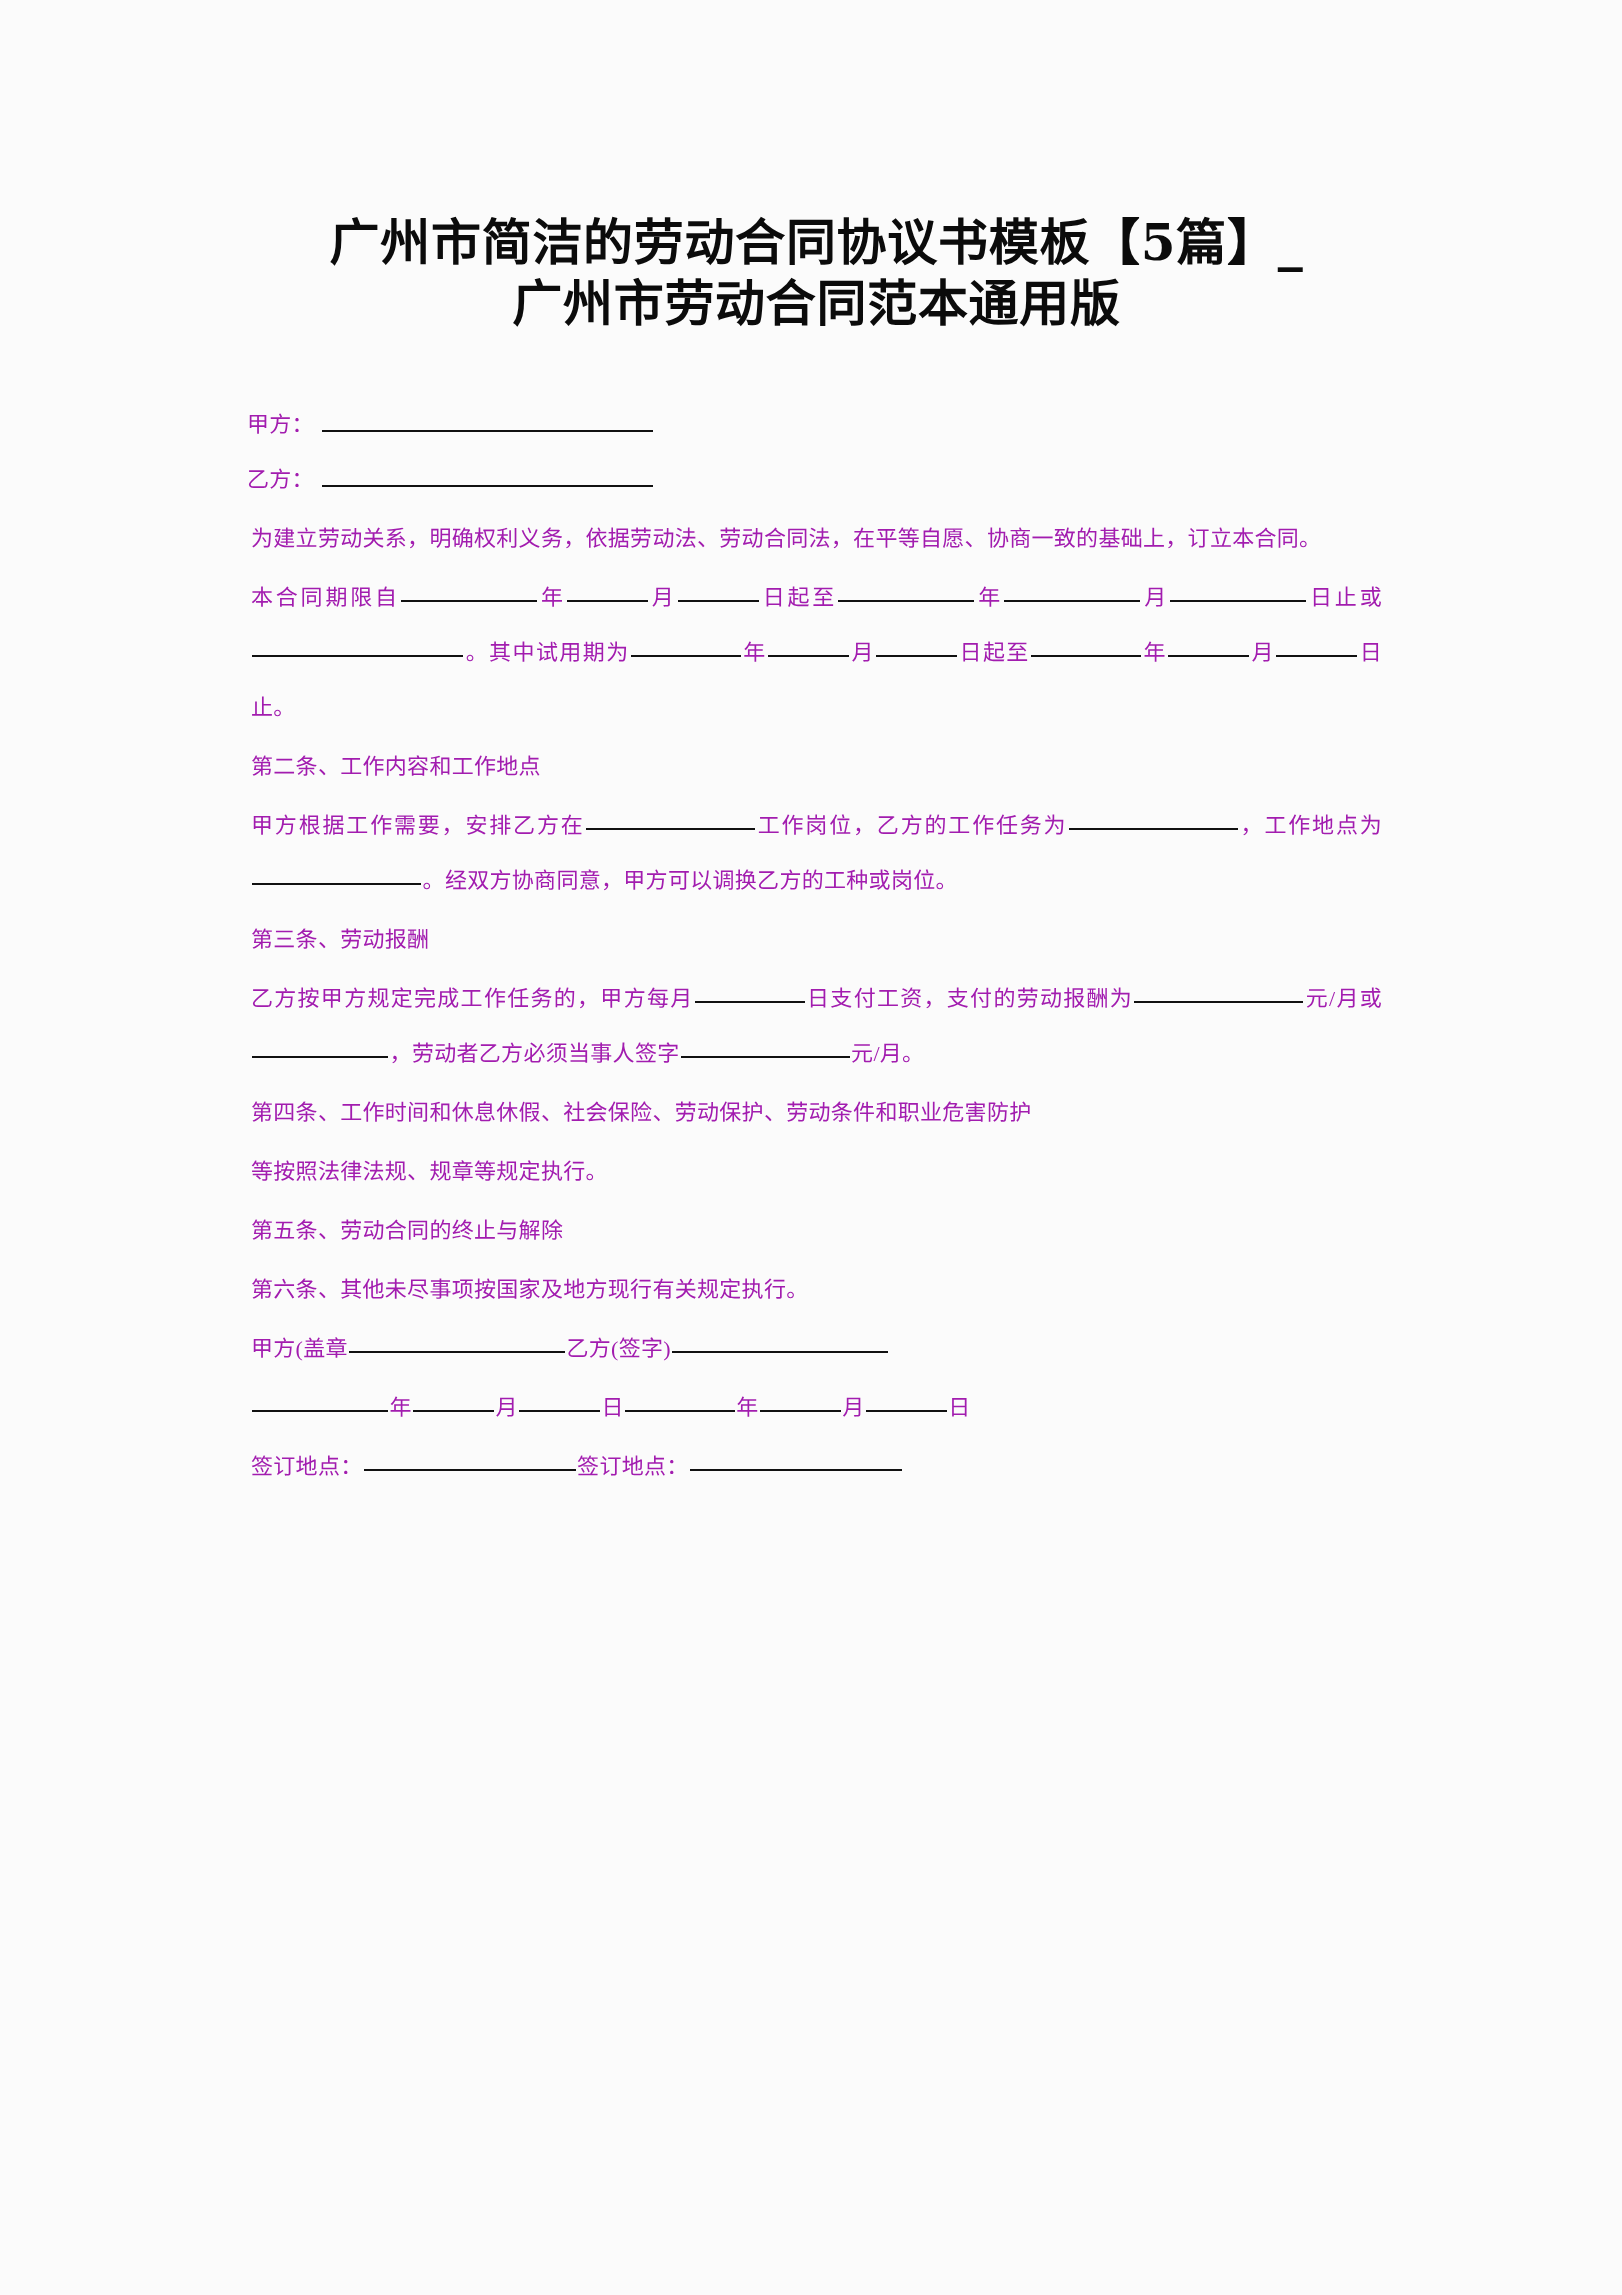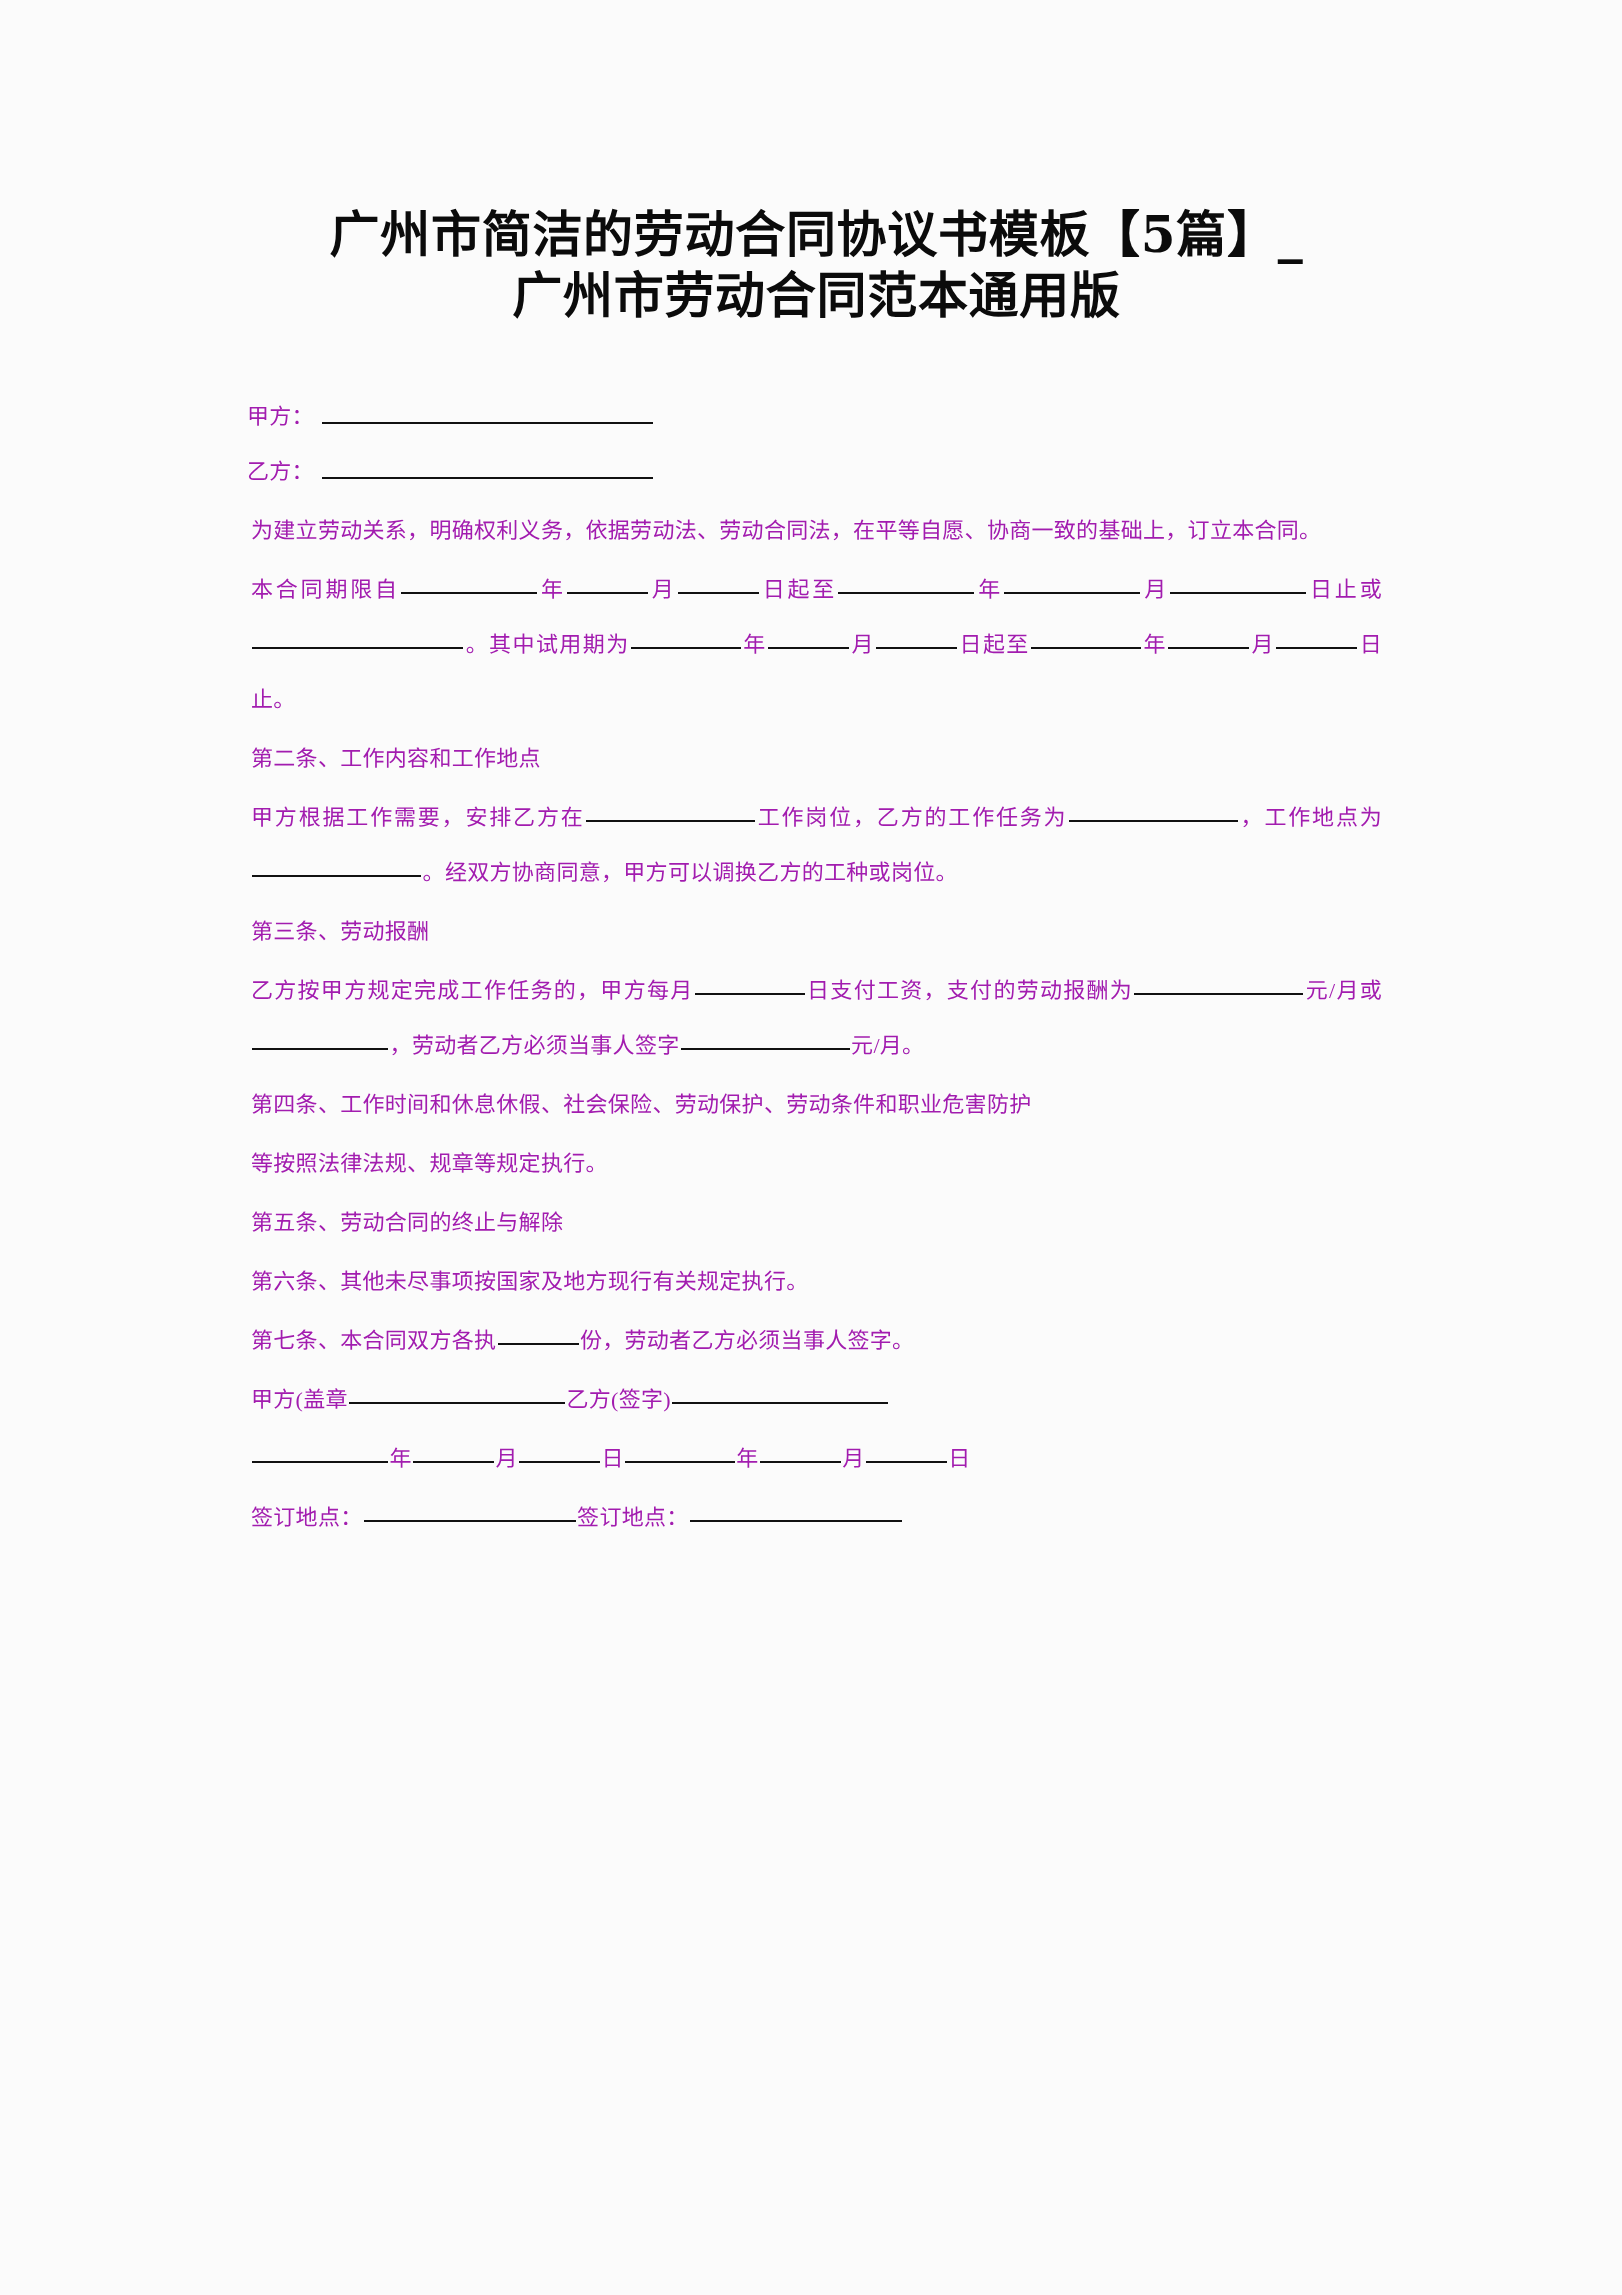--- a/index.html
+++ b/index.html
@@ -14,21 +14,21 @@
     height: 2295px;
     background: #fbfbfb;
     box-sizing: border-box;
     overflow: hidden;
     font-family: "DejaVu Serif", "Liberation Serif", serif;
     color: #111111;
   }
   .content {
     position: absolute;
     left: 247px;
-    top: 204px;
+    top: 212px;
     width: 1139px;
   }
 
   
   .doc-title {
     font-weight: bold;
     font-size: 50px;
     line-height: 1.22;
     letter-spacing: 0.7px;
     text-align: center;
@@ -120,21 +120,20 @@
       <p class="para">第三条、劳动报酬</p>
       <p class="para"><span>乙方按甲方规定完成工作任务的，甲方每月</span><span class="blank b-md"></span><span>日支付工资，支付的劳动报酬为</span><span class="blank b-xl"></span><span>元/月或</span><span class="blank b-lg"></span><span>，劳动者乙方必须当事人签字</span><span class="blank b-xl"></span><span>元/月。</span></p>
 
       <p class="para">第四条、工作时间和休息休假、社会保险、劳动保护、劳动条件和职业危害防护</p>
       <p class="para">等按照法律法规、规章等规定执行。</p>
 
       <p class="para">第五条、劳动合同的终止与解除</p>
 
       <p class="para">第六条、其他未尽事项按国家及地方现行有关规定执行。</p>
 
-      <p class="para"><span>第七条、本合同双方各执</span><span class="blank b-sm"></span><span>份，劳动者乙方必须当事人签字。</span></p>
 
       <p class="para"><span>甲方(盖章</span><span class="blank b-sig"></span><span>乙方(签字)</span><span class="blank b-sig"></span></p>
 
       <p class="para"><span class="blank b-lg"></span><span>年</span><span class="blank b-sm"></span><span>月</span><span class="blank b-sm"></span><span>日</span><span class="blank b-md"></span><span>年</span><span class="blank b-sm"></span><span>月</span><span class="blank b-sm"></span><span>日</span></p>
 
       <p class="para"><span>签订地点：</span><span class="blank b-loc"></span><span>签订地点：</span><span class="blank b-loc"></span></p>
 
     </div>
   </div>
 </div>

